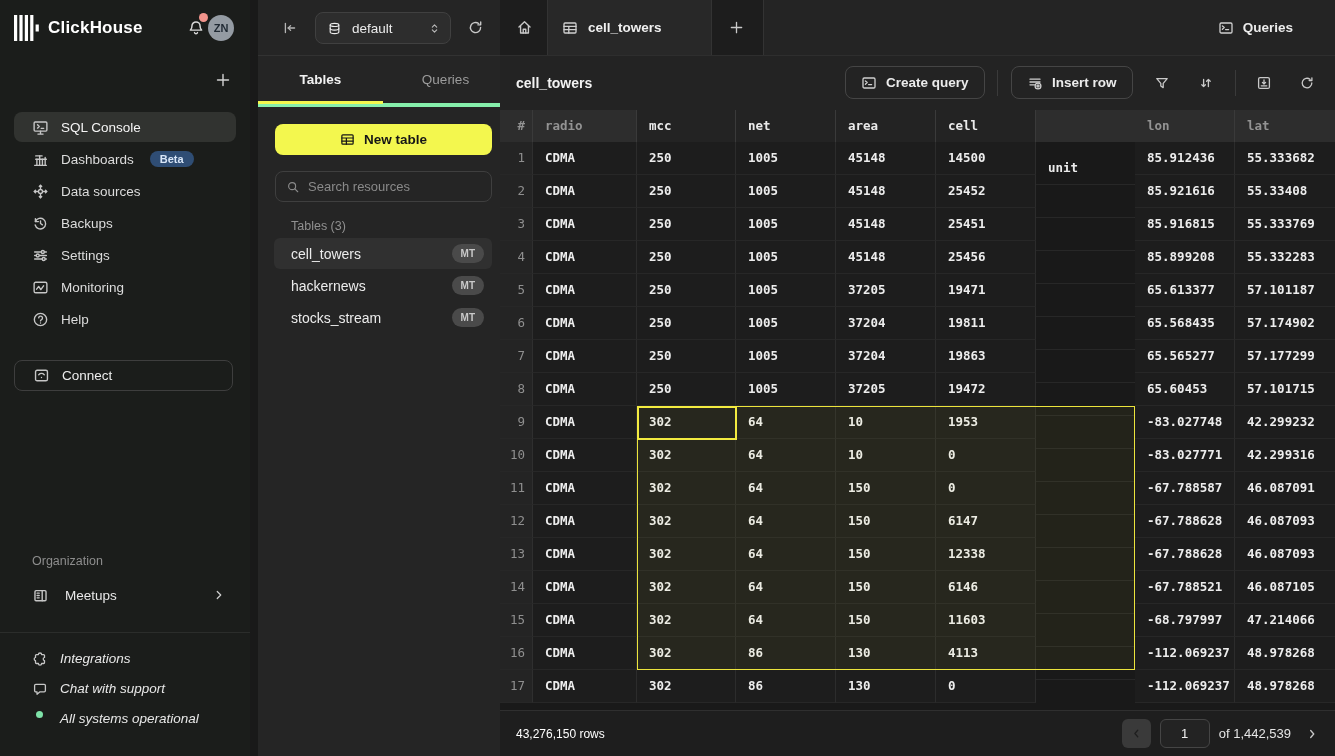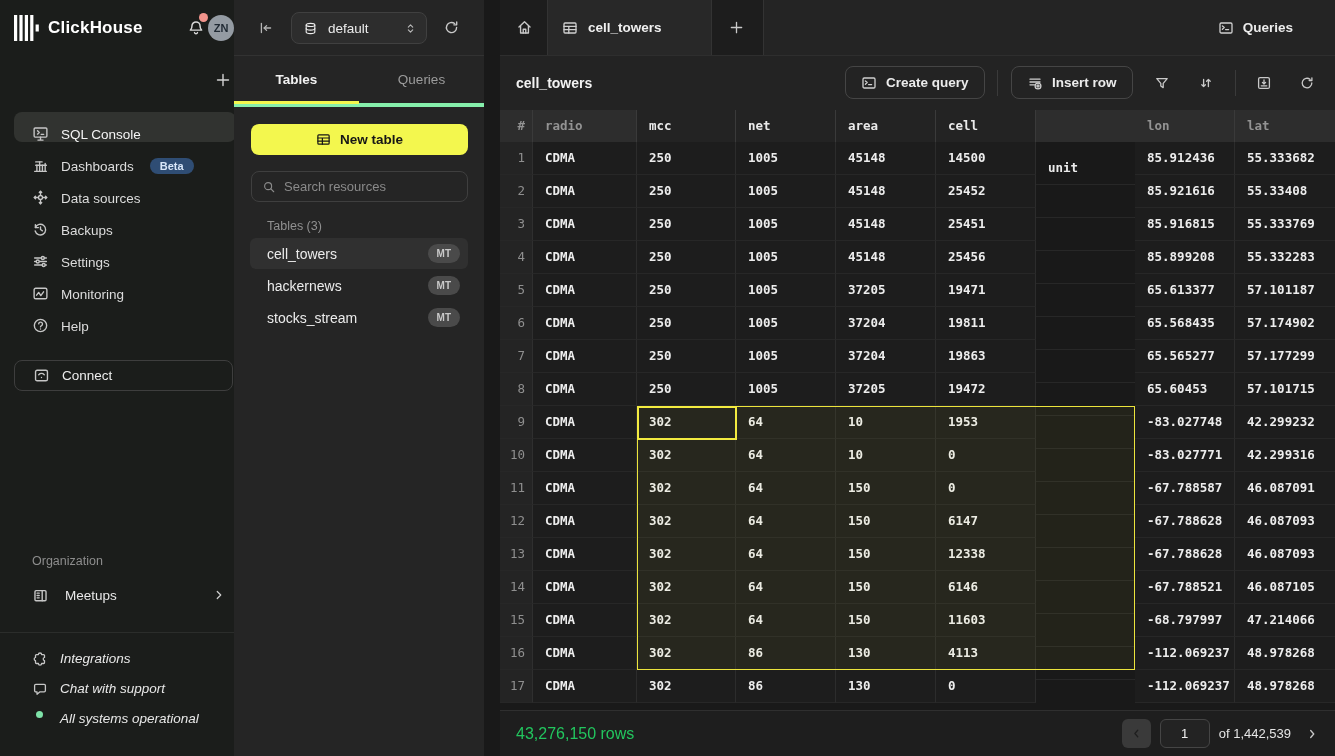--- a/index.html
+++ b/index.html
@@ -14,42 +14,42 @@
   .brand { position:absolute; left:48px; top:0; height:56px; display:flex; align-items:center; font-size:17px; font-weight:700; color:#ffffff; letter-spacing:.2px; }
   .bell { position:absolute; left:187px; top:19px; width:18px; height:18px; color:#d9d9d9; }
   .notif-dot { position:absolute; left:199px; top:13px; width:9px; height:9px; border-radius:50%; background:#f2948c; }
   .avatar { position:absolute; left:208px; top:15px; width:26px; height:26px; border-radius:50%; background:#949ba3; color:#1f2933; font-size:11px; font-weight:700; display:flex; align-items:center; justify-content:center; }
 
   .workspace { position:absolute; left:14px; top:63px; width:188px; height:33px; background:#2a2a2a; border-radius:8px; display:flex; align-items:center; padding:0 10px 0 13px; box-sizing:border-box; color:#ececec; font-size:13.5px; }
   .workspace .chevs { margin-left:auto; color:#b9b9b9; }
   .ws-add { position:absolute; left:215px; top:72px; color:#d3d3d3; }
 
   .nav { position:absolute; top:112px; left:14px; width:222px; }
-  .nav-item { height:30px; border-radius:8px; display:flex; align-items:flex-end; padding-left:18px; gap:12px; color:#dcdcdc; font-size:13.5px; margin-bottom:2px; cursor:default; }
+  .nav-item { height:30px; border-radius:8px; display:flex; align-items:center; padding-left:18px; gap:12px; color:#dcdcdc; font-size:13.5px; margin-bottom:2px; cursor:default; }
   .nav-item.active { background:#313330; color:#f4f4f4; }
   .nav-item .nicon { width:17px; height:17px; color:#c6c6c6; flex:0 0 auto; }
   .badge-beta { background:#2f4d74; color:#d8e6f8; font-size:11px; font-weight:600; padding:2px 10px; border-radius:10px; margin-left:4px; }
 
   .connect-btn { position:absolute; left:14px; top:360px; width:219px; height:31px; border:1px solid #3e3e3e; border-radius:8px; display:flex; align-items:center; gap:12px; padding-left:18px; box-sizing:border-box; color:#ececec; font-size:13.5px; }
   .connect-btn .nicon { width:17px; height:17px; color:#c6c6c6; }
 
   .org-label { position:absolute; left:32px; top:554px; font-size:12.5px; color:#8d8d8d; }
   .meetups { position:absolute; left:14px; top:580px; width:222px; height:30px; display:flex; align-items:center; gap:16px; padding:0 10px 0 18px; box-sizing:border-box; color:#e8e8e8; font-size:13.5px; }
   .meetups .nicon { width:17px; height:17px; color:#c6c6c6; }
   .meetups .chev { margin-left:auto; color:#cfcfcf; }
 
   .sidebar-divider { position:absolute; left:0; right:0; top:632px; border-top:1px solid #2b2d2b; }
 
   .bottom-links { position:absolute; left:32px; top:651px; width:200px; }
   .blink { height:30px; display:flex; gap:12px; color:#e8e8e8; font-size:13.5px;font-style:italic; }
   .blink .nicon { width:16px; height:16px; color:#c6c6c6; }
   .status-dot { width:7px; height:7px; border-radius:50%; background:#7ee2a8; margin:0 5px 0 4px; }
 
   
-  .panel { position:absolute; left:234px; top:0; width:250px; height:756px; background:#252525; }
+  .panel { position:absolute; left:258px; top:0; width:250px; height:756px; background:#252525; }
   .panel-top { position:absolute; top:0; left:0; right:0; height:56px; border-bottom:1px solid #323232; box-sizing:border-box; }
   .collapse-btn { position:absolute; left:24px; top:20px; width:16px; height:16px; color:#b5b5b5; }
   .db-select { position:absolute; left:57px; top:12px; width:136px; height:32px; background:#2d2d2d; border:1px solid #404040; border-radius:8px; box-sizing:border-box; display:flex; align-items:center; gap:10px; padding:0 9px 0 11px; color:#ececec; font-size:13.5px; }
   .db-select .chevs { margin-left:auto; color:#b9b9b9; }
   .panel-refresh { position:absolute; left:209px; top:19px; width:17px; height:17px; color:#c9c9c9; }
 
   .panel-tabs { position:absolute; top:56px; left:0; right:0; height:47px; border-bottom:4px solid #86efac; display:flex; box-sizing:content-box; }
   .panel-tab { width:50%; display:flex; align-items:center; justify-content:center; font-size:13.5px; color:#9c9c9c; position:relative; cursor:default; }
   .panel-tab.active { color:#f1f1f1; font-weight:600; }
   .panel-tab.active::after { content:""; position:absolute; left:0; right:0; bottom:-1px; height:3px; background:#f3f74e; }
@@ -101,21 +101,21 @@
   .w-num { width:33px; } .w0 { width:104px; } .w1 { width:99px; } .w2 { width:100px; }
   .w3 { width:100px; } .w4 { width:100px; } .w5 { width:99px;margin-top:42px; } .w6 { width:100px; }
   .w7 { width:100px; border-right:none !important; }
   .hcell.w-num { padding:0 7px 0 0; text-align:right; }
 
   .sel-range { position:absolute; left:137px; top:296px; width:498px; height:264px; border:1px solid #ece43c; background:rgba(240,232,60,0.05); box-sizing:border-box; pointer-events:none; }
   .sel-active { position:absolute; left:137px; top:296px; width:100px; height:34px; border:2px solid #f3eb40; box-sizing:border-box; pointer-events:none; }
 
   
   .main-footer { position:absolute; bottom:0; left:0; right:0; height:46px; background:#1e1e1e; border-top:1px solid #2f2f2f; box-sizing:border-box; display:flex; align-items:center; }
-  .rows-count { margin-left:16px; color:#22c55e; font-size:16px; }
+  .rows-count { margin-left:16px; color:#ffffff; font-size:12px; }
   .pagination { margin-left:auto; margin-right:14px; display:flex; align-items:center; gap:9px; }
   .pg-prev { width:29px; height:29px; border-radius:6px; background:#3a3a3a; border:none; display:flex; align-items:center; justify-content:center; color:#1f1f1f; }
   .pg-input { width:50px; height:29px; border-radius:6px; border:1px solid #454545; background:#232323; color:#f0f0f0; text-align:center; font-size:13px; font-family:"Liberation Sans",sans-serif; box-sizing:border-box; }
   .pg-of { color:#e6e6e6; font-size:13px; }
   .pg-next { width:16px; height:16px; color:#c9c9c9; background:none; border:none; padding:0; margin-left:5px; }
 </style>
 </head>
 <body>
 
 <div class="sidebar">

